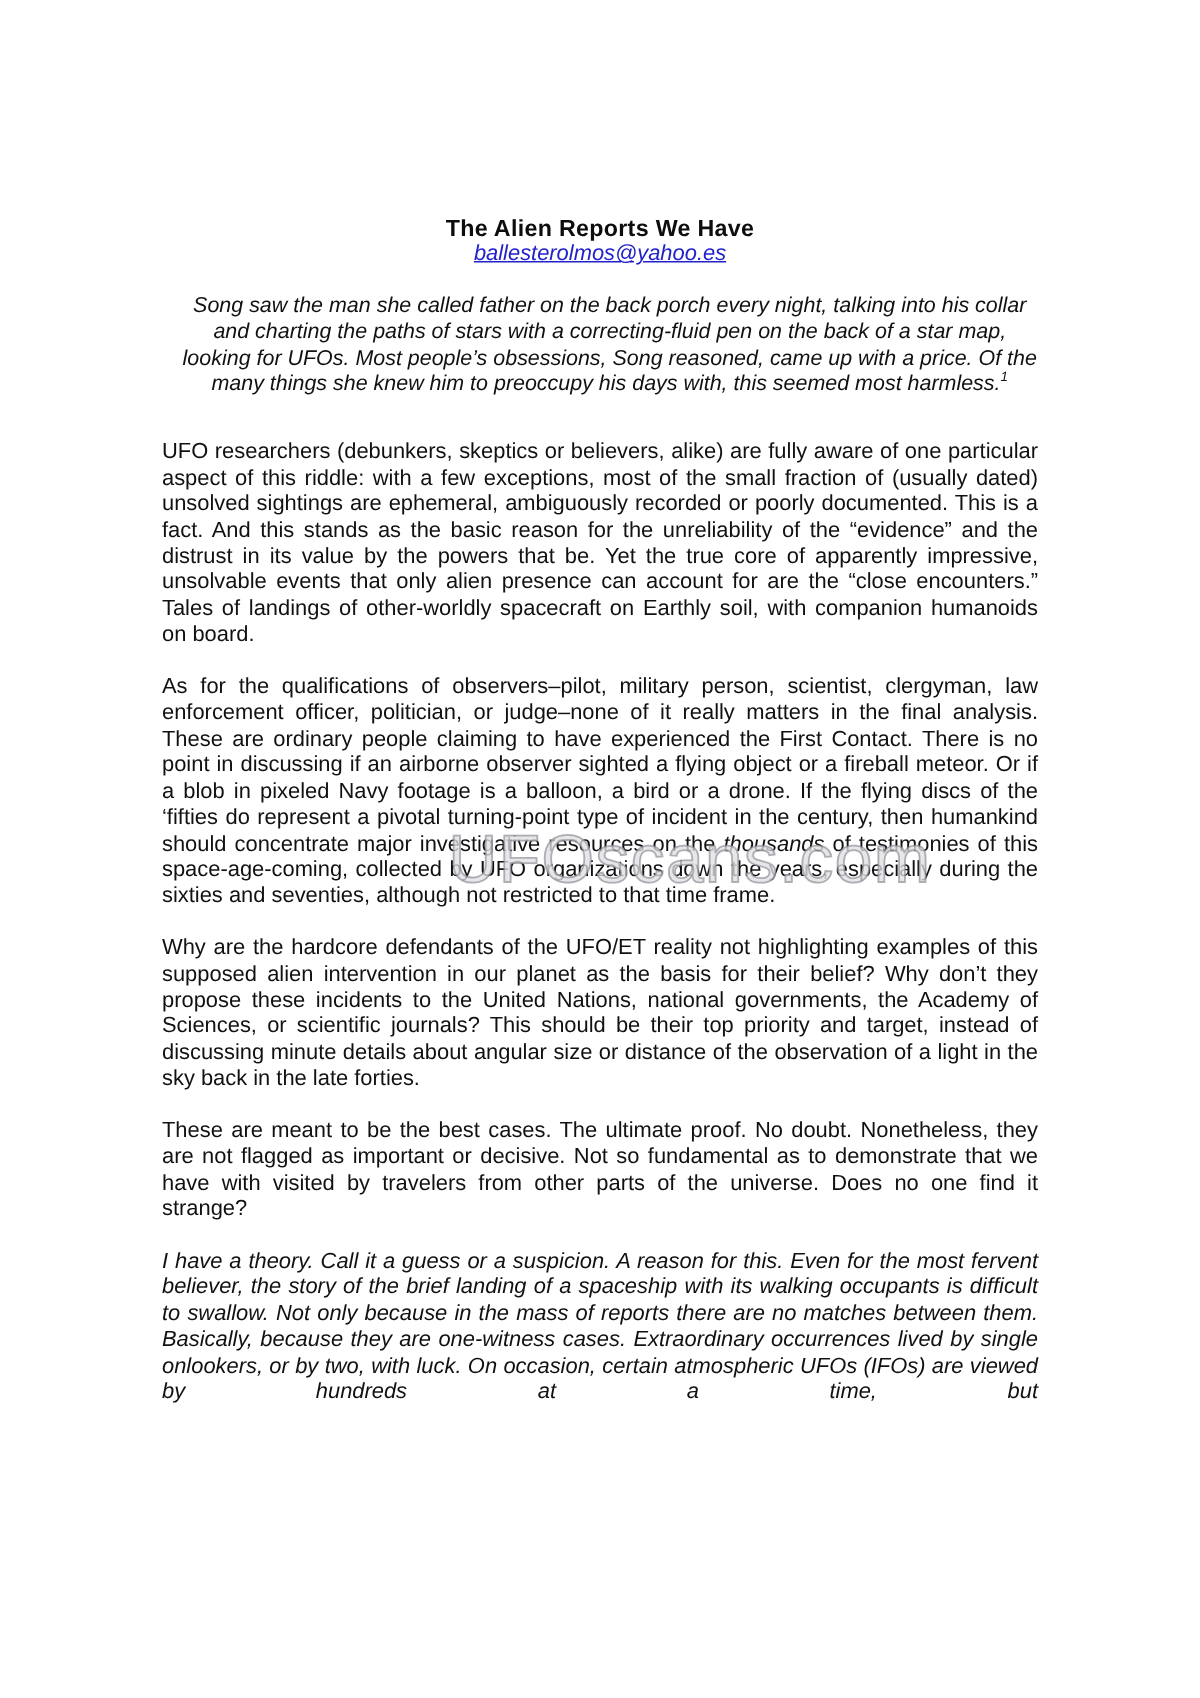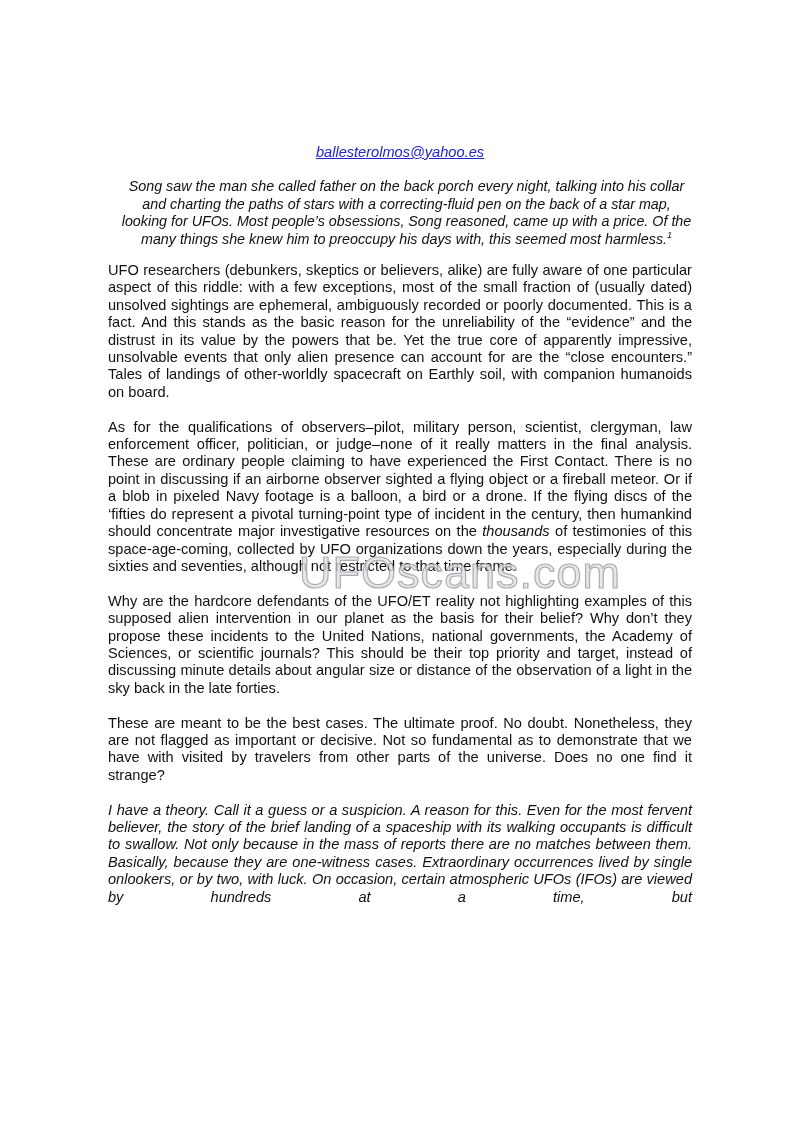--- a/index.html
+++ b/index.html
@@ -57,21 +57,21 @@
   .epigraph sup {
     font-size: 9px;
     line-height: 0;
     vertical-align: super;
   }
   .body-par {
     margin: 17.4px 0 0 0;
     text-align: justify;
   }
   .body-par.first {
-    margin-top: 14px;
+    margin-top: 28px;
   }
   .body-par.continues {
     text-align-last: justify;
     font-style: italic;
   }
   .italic-run {
     font-style: italic;
   }
   .watermark {
     position: absolute;
@@ -91,20 +91,21 @@
 </style>
 </head>
 <body>
 
 <div class="page">
 
   <div class="watermark">UFOscans.com</div>
 
   <div class="content">
 
+    <h1 class="doc-title">The Alien Reports We Have</h1>
 
 
     <div class="email-line"><a class="email-link">ballesterolmos@yahoo.es</a></div>
 
     <p class="epigraph"><span>Song saw the man she called father on the back porch every night, talking into his collar and charting the paths of stars with a correcting-fluid pen on the back of a star map, looking for UFOs. Most people’s obsessions, Song reasoned, came up with a price. Of the many things she knew him to preoccupy his days with, this seemed most harmless.</span><sup>1</sup></p>
 
     <p class="body-par first">UFO researchers (debunkers, skeptics or believers, alike) are fully aware of one particular aspect of this riddle: with a few exceptions, most of the small fraction of (usually dated) unsolved sightings are ephemeral, ambiguously recorded or poorly documented. This is a fact. And this stands as the basic reason for the unreliability of the “evidence” and the distrust in its value by the powers that be. Yet the true core of apparently impressive, unsolvable events that only alien presence can account for are the “close encounters.” Tales of landings of other-worldly spacecraft on Earthly soil, with companion humanoids on board.</p>
 
     <p class="body-par"><span>As for the qualifications of observers–pilot, military person, scientist, clergyman, law enforcement officer, politician, or judge–none of it really matters in the final analysis. These are ordinary people claiming to have experienced the First Contact. There is no point in discussing if an airborne observer sighted a flying object or a fireball meteor. Or if a blob in pixeled Navy footage is a balloon, a bird or a drone. If the flying discs of the ‘fifties do represent a pivotal turning-point type of incident in the century, then humankind should concentrate major investigative resources on the </span><span class="italic-run">thousands</span><span> of testimonies of this space-age-coming, collected by UFO organizations down the years, especially during the sixties and seventies, although not restricted to that time frame.</span></p>
 

